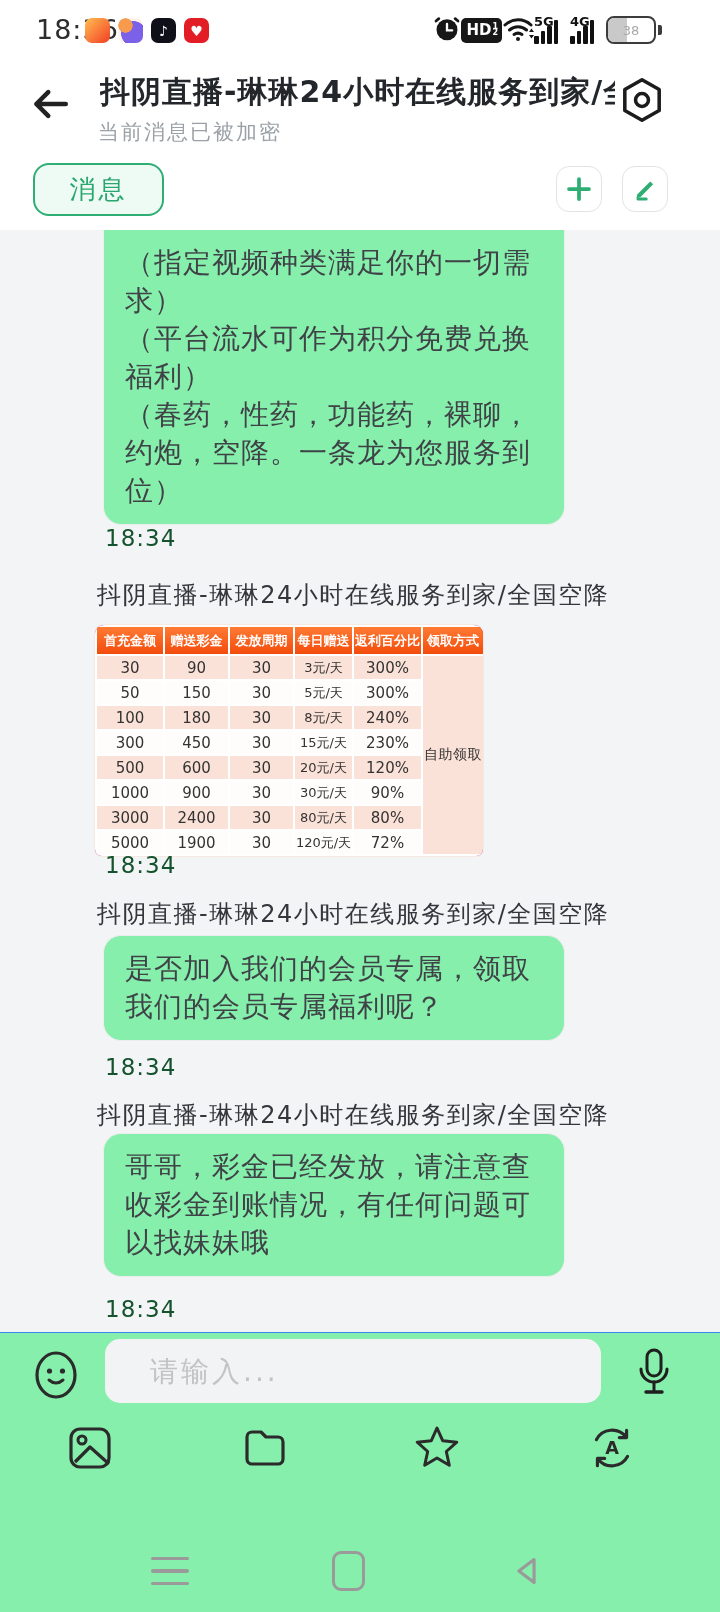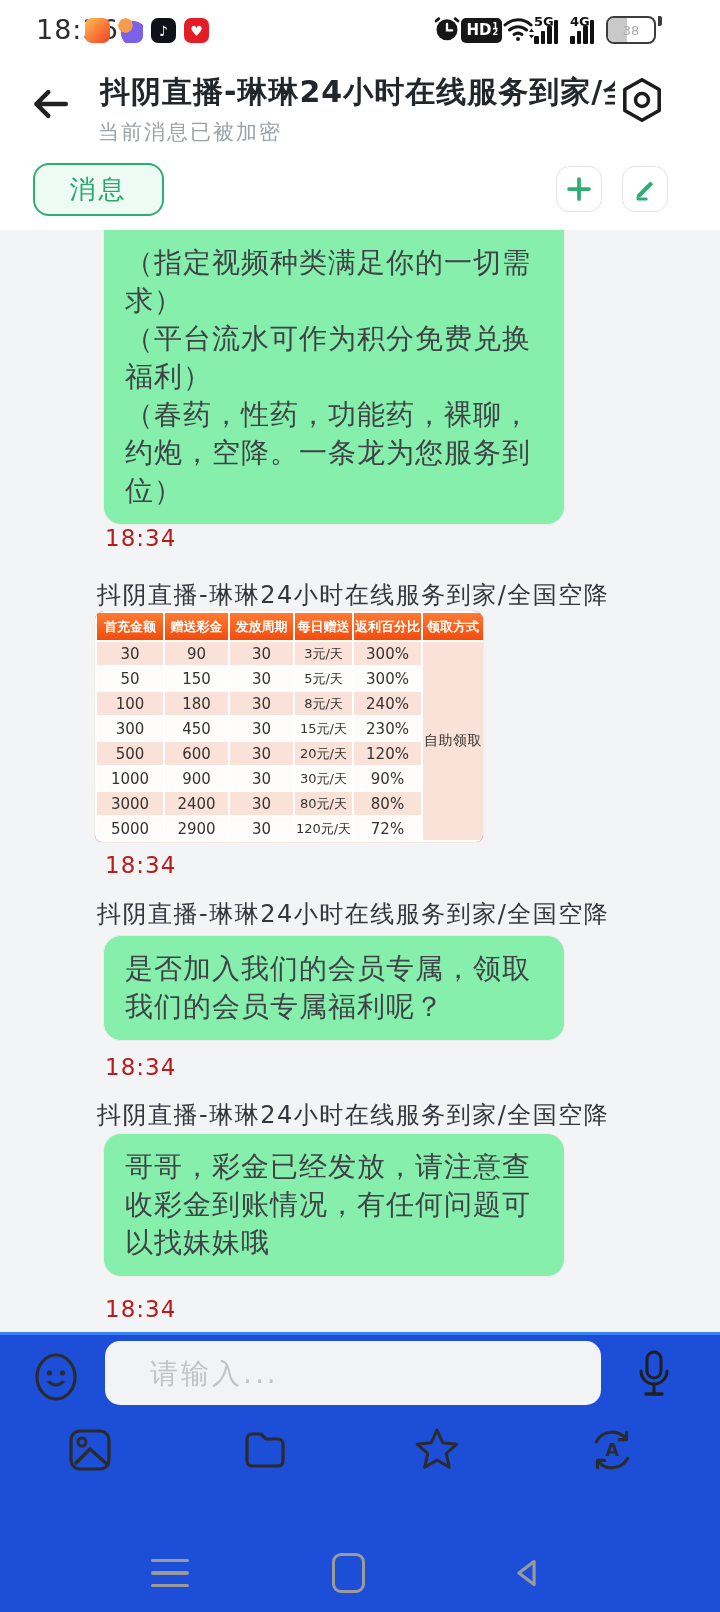--- a/index.html
+++ b/index.html
@@ -45,36 +45,36 @@
   .sq-btn{position:absolute;top:16px;width:44px;height:44px;border:1.5px solid #e3e3e3;border-radius:13px;
     background:#fff;display:flex;align-items:center;justify-content:center;}
   .add-btn{right:118px;}
   .edit-btn{right:52px;}
   
   .chat{position:absolute;top:230px;left:0;right:0;height:1102px;background:#f2f4f6;overflow:hidden;}
   .bubble{position:absolute;left:103px;width:462px;background:#86efac;border:1px solid #ededed;
     border-radius:18px;box-sizing:border-box;padding:14px 21px;color:#3f4347;
     font-size:28px;line-height:38px;letter-spacing:1px;}
   .bubble.cut-top{border-radius:0 0 18px 18px;border-top:none;}
-  .timestamp{position:absolute;left:105px;font-size:23px;color:#b91c1c;letter-spacing:1px;}
+  .timestamp{position:absolute;left:105px;font-size:23px;color:#14532d;letter-spacing:1px;}
   .sender{position:absolute;left:97px;font-size:24px;color:#33373c;letter-spacing:1.5px;white-space:nowrap;}
   
-  .promo-table-wrap{position:absolute;left:95px;top:381px;width:388px;background:#a21caf;
+  .promo-table-wrap{position:absolute;left:95px;top:395px;width:388px;background:#a21caf;
     border-radius:9px 9px 7px 7px;overflow:hidden;box-shadow:0 0 0 1px #f6e9e2;}
   table.promo{border-collapse:collapse;table-layout:fixed;width:388px;}
   table.promo th{background:linear-gradient(#ff7a33,#f24c0c);color:#fff;font-size:13px;font-weight:bold;
     height:27px;border:2px solid #fff;padding:0;text-align:center;white-space:nowrap;overflow:hidden;}
   table.promo td{font-size:15px;color:#333;height:23px;border:2px solid #fff;padding:0;text-align:center;
     white-space:nowrap;overflow:hidden;}
   table.promo tr.odd td{background:#fbe2d8;}
   table.promo tr.even td{background:#fffdfc;}
   table.promo td.c4{font-size:13px;}
   table.promo td.claim{background:#fdf2ec;font-size:14px;color:#333;letter-spacing:0.5px;}
   
-  .bottom{position:absolute;top:1332px;left:0;right:0;bottom:0;background:#1d4ed8;border-top:3px solid #3b82f6;}
+  .bottom{position:absolute;top:1332px;left:0;right:0;bottom:0;background:#86efac;border-top:1px solid #3b82f6;}
   .emoji-btn{position:absolute;left:32px;top:14px;width:48px;height:56px;display:flex;align-items:center;justify-content:center;}
   .chat-input{position:absolute;left:105px;top:6px;width:496px;height:64px;background:#f2f3f5;border:none;
     border-radius:15px;box-sizing:border-box;padding:0 20px 0 45px;font-size:28px;letter-spacing:3px;
     color:#444;outline:none;font-family:"DejaVu Sans","Liberation Sans",sans-serif;}
   .chat-input::placeholder{color:#c3c3c3;}
   .mic-btn{position:absolute;right:40px;top:10px;width:52px;height:60px;display:flex;align-items:center;justify-content:center;}
   .toolbar{position:absolute;top:72px;left:0;right:0;height:86px;}
   .tool-btn{position:absolute;top:16px;width:54px;height:54px;display:flex;align-items:center;justify-content:center;}
   .nav-bar{position:absolute;top:196px;left:0;right:0;height:90px;display:flex;align-items:center;}
   .nav-btn{position:absolute;width:60px;height:60px;top:12px;display:flex;align-items:center;justify-content:center;}
@@ -131,21 +131,21 @@
       </span>
       <span class="sig">
         <span class="sig-label">4G</span>
         <span class="sig-bars">
             <i style="height:8px"></i>
             <i style="height:13px"></i>
             <i style="height:18px"></i>
             <i style="height:24px"></i>
           </span>
       </span>
-      <span style="display:flex;">
+      <span style="display:flex;align-items:center;">
         <span class="battery">
             <span class="fill"></span>
             <span class="pct">38</span>
           </span>
         <span class="bat-cap"></span>
       </span>
     </div>
   </div>
 
   <div class="header">
@@ -253,21 +253,21 @@
         </tr>
         <tr class="odd">
           <td>3000</td>
               <td>2400</td>
               <td>30</td>
               <td class="c4">80元/天</td>
               <td>80%</td>
         </tr>
         <tr class="even">
           <td>5000</td>
-              <td>2900</td>
+              <td>1900</td>
               <td>30</td>
               <td class="c4">120元/天</td>
               <td>72%</td>
         </tr>
       </tbody>
         </table>
     </div>
     <div class="timestamp" style="top:622px;">18:34</div>
 
     <div class="sender" style="top:668px;">抖阴直播-琳琳24小时在线服务到家/全国空降</div>

